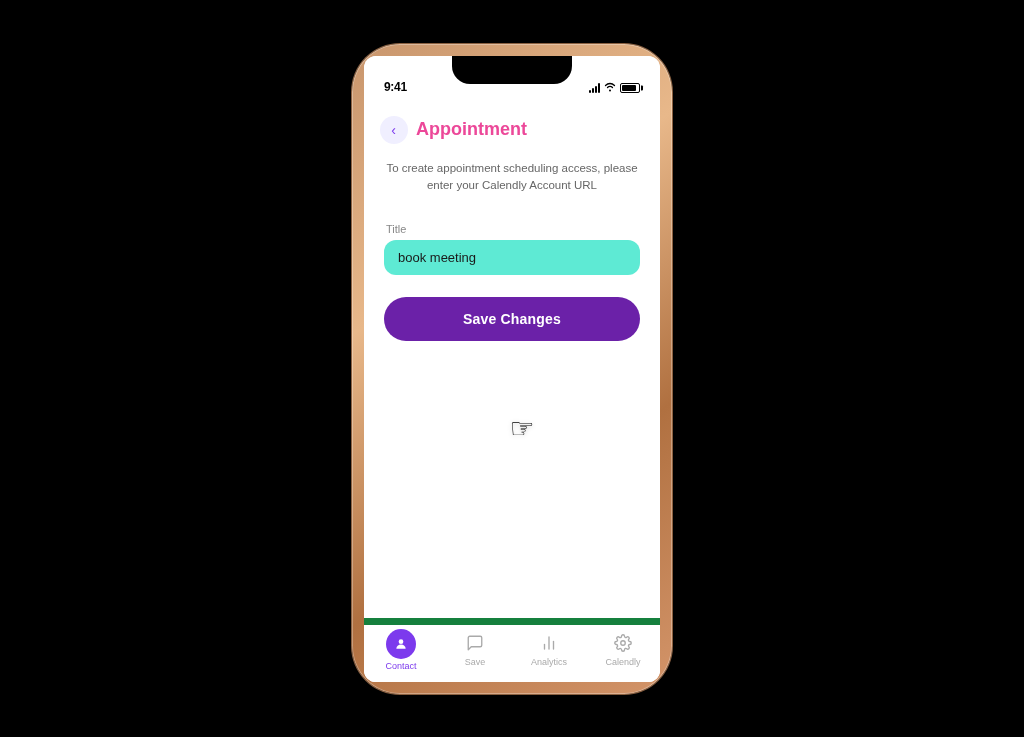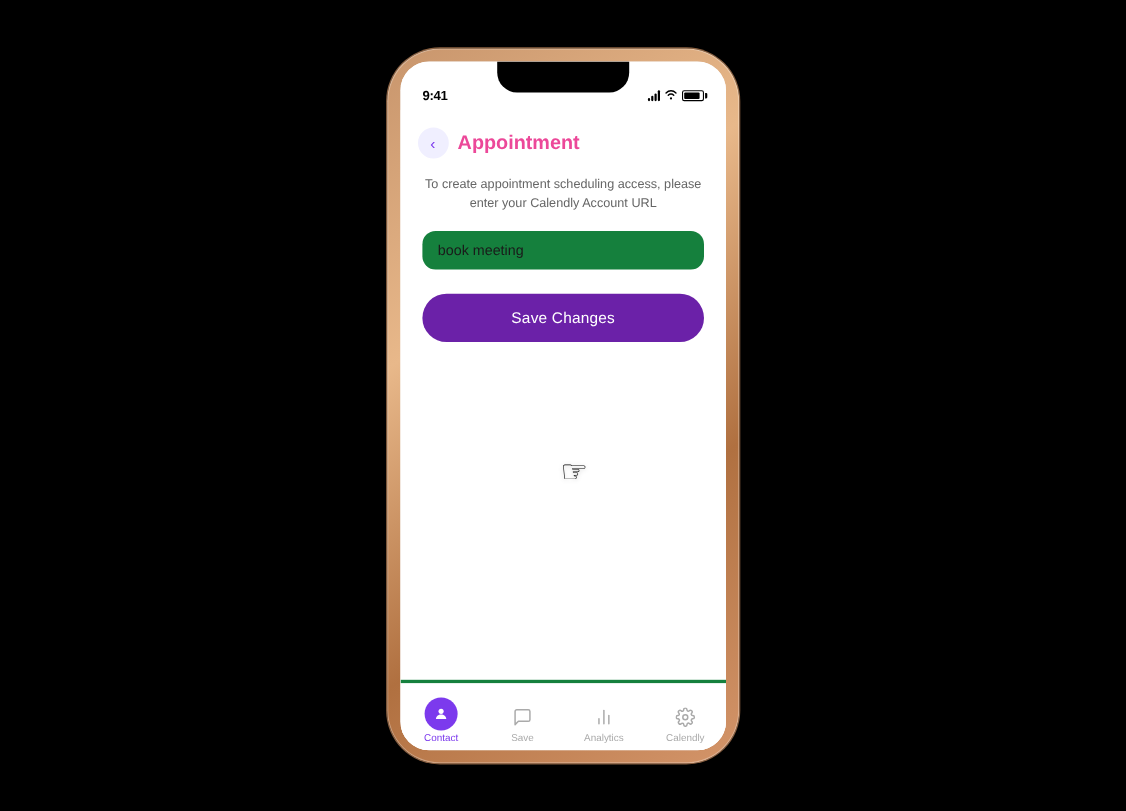--- a/index.html
+++ b/index.html
@@ -32,21 +32,21 @@
     }
 
     
     .phone-screen {
       position: absolute;
       top: 12px;
       left: 12px;
       right: 12px;
       bottom: 12px;
       background: #f5f5f7;
-      border-radius: 26px;
+      border-radius: 12px;
       overflow: hidden;
       display: flex;
       flex-direction: column;
     }
 
     
     .notch {
       position: absolute;
       top: 0;
       left: 50%;
@@ -179,54 +179,54 @@
       flex: 1;
       padding: 8px 20px 16px;
       background: #fff;
     }
 
     .subtitle-text {
       font-size: 11.5px;
       color: #666;
       text-align: center;
       line-height: 1.5;
-      margin-bottom: 16px;
+      margin-bottom: 29px;
     }
 
     .field-group {
       margin-bottom: 14px;
     }
 
     .field-label {
       font-size: 11px;
       color: #888;
       margin-bottom: 5px;
       padding-left: 2px;
     }
 
     .field-input {
       width: 100%;
       padding: 10px 14px;
-      background: #15803d;
+      background: #5eead4;
       border: none;
       border-radius: 12px;
       font-size: 13px;
       color: #1a1a1a;
       outline: none;
     }
 
     .save-btn {
       width: 100%;
       padding: 14px;
       background: #6b21a8;
       border: none;
       border-radius: 30px;
       color: #fff;
       font-size: 14px;
-      font-weight: 400;
+      font-weight: 700;
       cursor: pointer;
       margin-top: 8px;
       letter-spacing: 0.2px;
     }
 
     
     .cursor-overlay {
       position: absolute;
       left: 50%;
       top: 57%;
@@ -237,23 +237,23 @@
 
     .cursor-hand {
       font-size: 28px;
       filter: drop-shadow(0 1px 2px rgba(0,0,0,0.3));
     }
 
     
     .bottom-nav {
       height: 64px;
       background: #fff;
-      border-top: 3px solid #15803d;
-      display: flex;
-      align-items: flex-end;
+      border-top: 7px solid #15803d;
+      display: flex;
+      align-items: center;
       justify-content: space-around;
       padding-bottom: 6px;
     }
 
     .nav-item {
       display: flex;
       flex-direction: column;
       align-items: center;
       gap: 2px;
       cursor: pointer;
@@ -330,20 +330,21 @@
         <div class="back-btn">
           <span class="back-chevron">‹</span>
         </div>
         <span class="header-title">Appointment</span>
       </div>
 
       <div class="form-area">
         <p class="subtitle-text">To create appointment scheduling access, please enter your Calendly Account URL</p>
 
         <div class="field-group">
+          <div class="field-label">Title</div>
           <input class="field-input" type="text" value="book meeting" style="">
         </div>
 
 
         <button class="save-btn">Save Changes</button>
       </div>
 
       <div class="cursor-overlay">
         <span class="cursor-hand">☞</span>
       </div>

